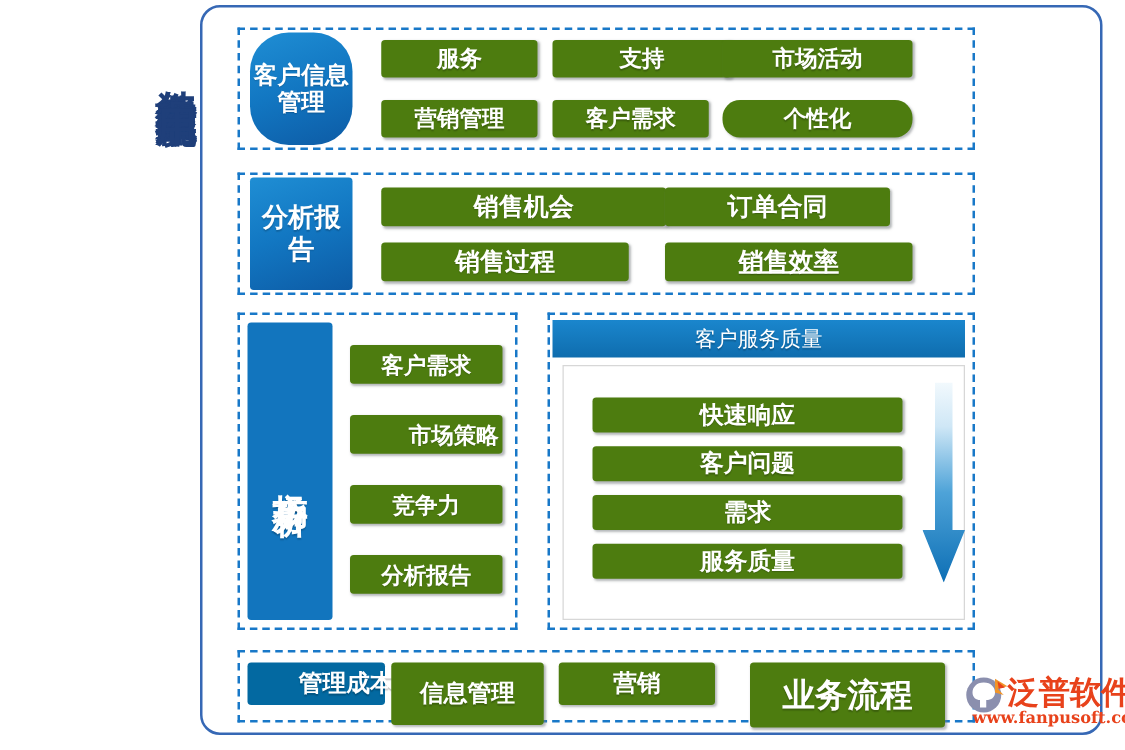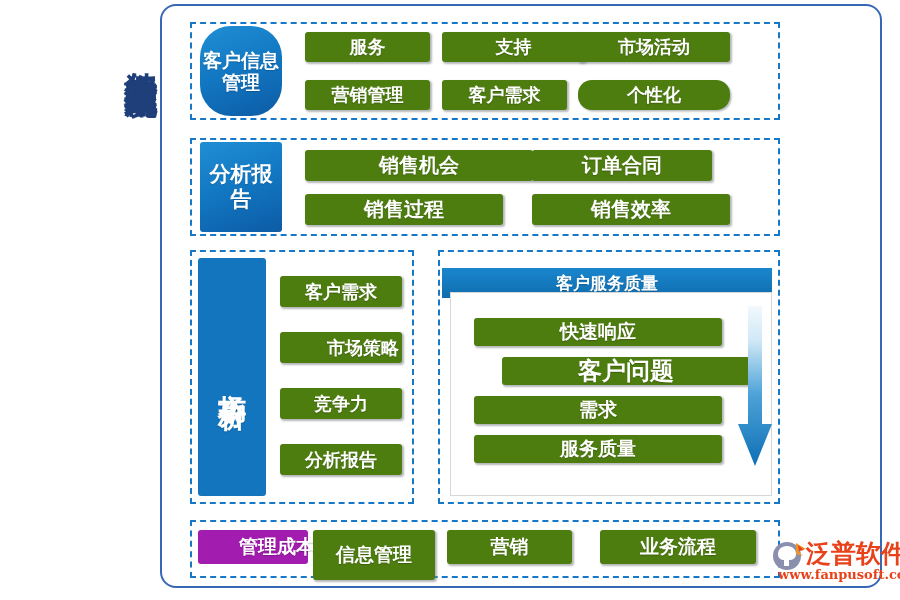--- a/index.html
+++ b/index.html
@@ -107,47 +107,46 @@
   }
 
   
   #section-service-quality { left: 438px; top: 250px; width: 342px; height: 254px; }
   #service-quality-header {
     position: absolute;
     left: 442px; top: 256px; width: 330px; height: 30px;
     background: linear-gradient(180deg, #1a86cd 0%, #0f6dae 100%);
     color: #ffffff;
     font-family: "DejaVu Serif", "Liberation Serif", serif;
-    font-weight: bold;
+    font-weight: normal;
     font-size: 17px;
     display: flex;
     align-items: center;
     justify-content: center;
     text-shadow: 0 1px 1px rgba(0,0,0,0.22);
     box-sizing: border-box;
-    margin-top: 12px;
   }
   #service-quality-inner {
     position: absolute;
     left: 450px; top: 292px; width: 322px; height: 204px;
     border: 1.5px solid #d7d7d7;
     box-sizing: border-box;
     background: #ffffff;
   }
   #down-arrow {
     position: absolute;
     left: 738px; top: 306px; width: 34px; height: 160px;
   }
 
   
   #section-bottom { left: 190px; top: 520px; width: 590px; height: 58px; }
 
   
   .chip-dark {
-    background: #a21caf;
+    background: #0369a1;
     box-shadow: none;
     padding-left: 48px;
   }
 
   
   #watermark {
     position: absolute;
     left: 600px; top: 268px;
     font-family: "DejaVu Serif", "Liberation Serif", serif;
     font-weight: bold;
@@ -215,57 +214,57 @@
 <div class="chip" style="left:305px; top:80px;  width:125px; height:30px; font-size:18px;">营销管理</div>
 <div class="chip" style="left:442px; top:80px;  width:125px; height:30px; font-size:18px;">客户需求</div>
 <div class="chip" style="left:578px; top:80px;  width:152px; height:30px; font-size:18px;border-radius:14px;">个性化</div>
 
 <div class="dashed-band" id="section-sales-process"></div>
 <div class="group-label" id="label-sales-process">分析报告</div>
 
 <div class="chip" style="left:305px; top:150px; width:228px; height:31px; font-size:20px;">销售机会</div>
 <div class="chip" style="left:532px; top:150px; width:180px; height:31px; font-size:20px;">订单合同</div>
 <div class="chip" style="left:305px; top:194px; width:198px; height:31px; font-size:20px;">销售过程</div>
-<div class="chip" style="left:532px; top:194px; width:198px; height:31px; font-size:20px;">销售效率</div>
+<div class="chip" style="left:532px; top:194px; width:198px; height:31px; font-size:20px;text-decoration:underline;">销售效率</div>
 
 <div class="dashed-band" id="section-market-analysis"></div>
 <div class="group-label" id="label-market-analysis">市场分析</div>
 
 <div class="chip" style="left:280px; top:276px; width:122px; height:31px; font-size:18px;">客户需求</div>
 <div class="chip" style="left:280px; top:332px; width:122px; height:31px; font-size:18px;padding-left:44px;">市场策略</div>
 <div class="chip" style="left:280px; top:388px; width:122px; height:31px; font-size:18px;">竞争力</div>
 <div class="chip" style="left:280px; top:444px; width:122px; height:31px; font-size:18px;">分析报告</div>
 
 <div class="dashed-band" id="section-service-quality"></div>
 <div id="service-quality-header">客户服务质量</div>
 <div id="service-quality-inner"></div>
 
 <div class="chip" style="left:474px; top:318px; width:248px; height:28px; font-size:19px;">快速响应</div>
-<div class="chip" style="left:474px; top:357px; width:248px; height:28px; font-size:24px;margin-left:28px;">客户问题</div>
+<div class="chip" style="left:474px; top:357px; width:248px; height:28px; font-size:19px;">客户问题</div>
 <div class="chip" style="left:474px; top:396px; width:248px; height:28px; font-size:19px;">需求</div>
 <div class="chip" style="left:474px; top:435px; width:248px; height:28px; font-size:19px;">服务质量</div>
 
 <svg id="down-arrow" viewBox="0 0 34 160">
   <defs>
     <linearGradient id="arrowGrad" x1="0" y1="0" x2="0" y2="1">
       <stop offset="0%" stop-color="#f2f9fd"></stop>
       <stop offset="22%" stop-color="#cfe7f6"></stop>
       <stop offset="55%" stop-color="#4ea3d8"></stop>
       <stop offset="100%" stop-color="#0d6fb5"></stop>
     </linearGradient>
   </defs>
   <polygon points="10,0 24,0 24,118 34,118 17,160 0,118 10,118" fill="url(#arrowGrad)"></polygon>
 </svg>
 
 <div class="dashed-band" id="section-bottom"></div>
 
 <div class="chip chip-dark" style="left:198px; top:530px; width:110px; height:34px; font-size:19px;">管理成本</div>
 <div class="chip" style="left:313px; top:530px; width:122px; height:50px; font-size:19px;">信息管理</div>
 <div class="chip" style="left:447px; top:530px; width:125px; height:34px; font-size:19px;">营销</div>
-<div class="chip" style="left:600px; top:530px; width:156px; height:34px; font-size:19px;">业务流程</div>
+<div class="chip" style="left:600px; top:530px; width:156px; height:52px; font-size:26px;">业务流程</div>
 
 <div id="logo">
   <svg id="logo-mark" viewBox="0 0 34 34">
     <circle cx="15" cy="17" r="14" fill="#8b8fae"></circle>
     <path d="M15 7 C9 7 6 11 6 15 C6 19 9 21 12 21 L12 27 L17 27 L17 21 C21 21 24 19 24 15 C24 11 21 7 15 7 Z" fill="#ffffff"></path>
     <path d="M24 4 L34 10 L26 12 L31 17 L24 15 Z" fill="#f0952a"></path>
     <path d="M26 6 L32 11 L27 12 Z" fill="#e8421b"></path>
   </svg>
   <div id="logo-text">泛普软件</div>
   <div id="logo-url">www.fanpusoft.com</div>

